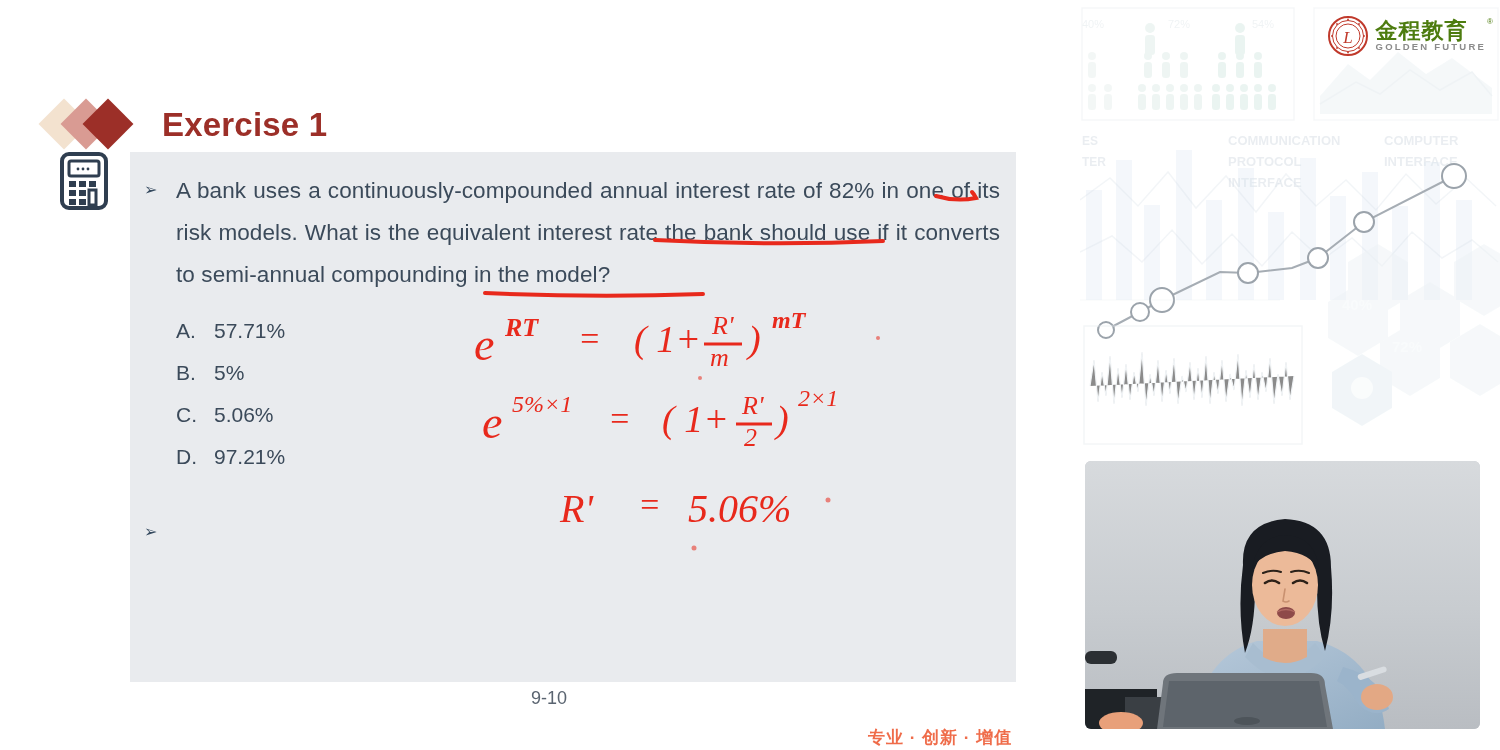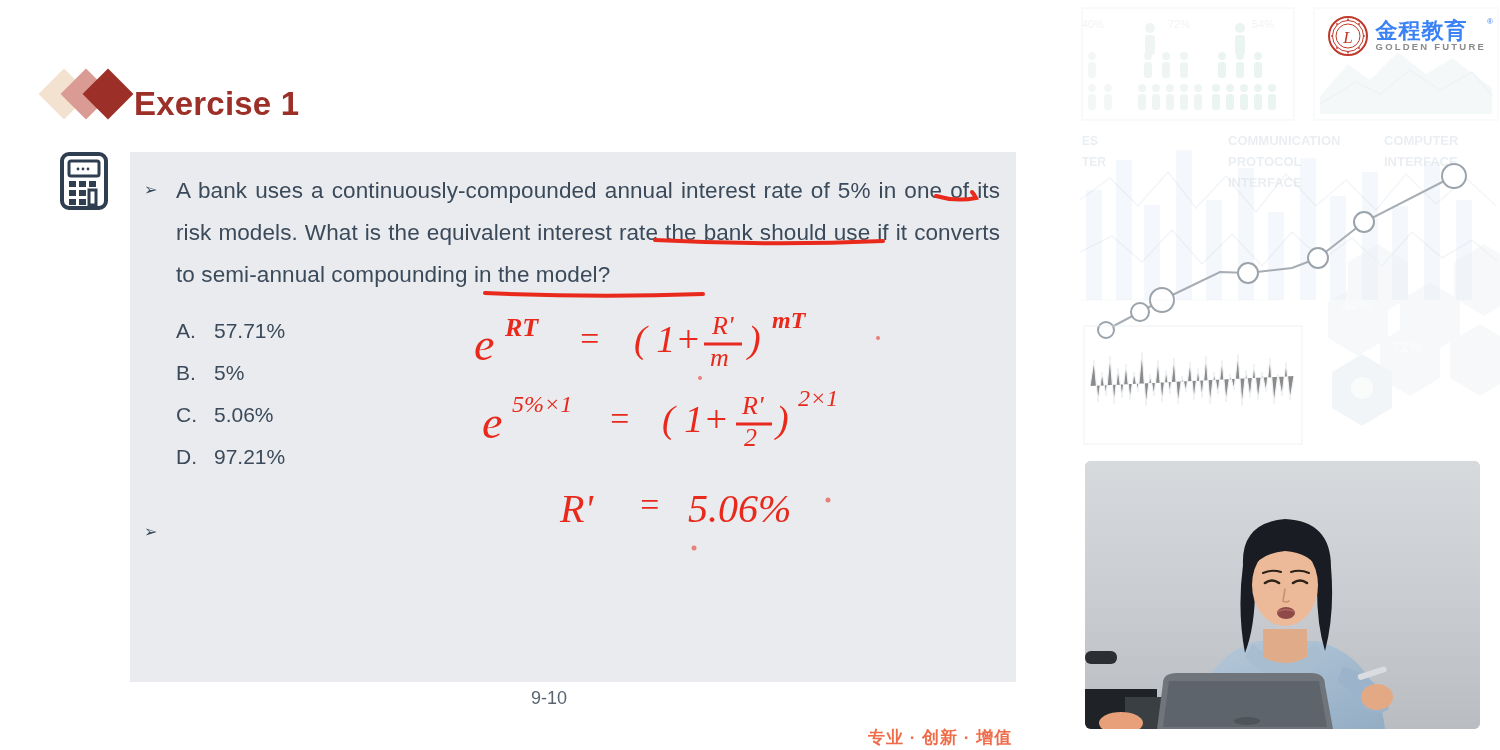--- a/index.html
+++ b/index.html
@@ -13,22 +13,22 @@
 
   
   #slide {
     position: absolute; left: 0; top: 0;
     width: 1080px; height: 750px;
     background: #ffffff;
   }
 
   
   #title-row {
-    position: absolute; left: 46px; top: 68px;
-    display: flex; align-items: flex-end; gap: 0;
+    position: absolute; left: 46px; top: 98px;
+    display: flex; align-items: center; gap: 28px;
   }
   .diamond-cluster { position: relative; width: 88px; height: 52px; }
   .diamond {
     position: absolute; width: 36px; height: 36px;
     transform: rotate(45deg); top: 8px;
   }
   .d1 { left: 0px;  background: #f3e2cf; }
   .d2 { left: 22px; background: #d99b93; }
   .d3 { left: 44px; background: #9c2f28; }
   #exercise-title {
@@ -94,21 +94,21 @@
   #bg-graphics { position: absolute; left: 0; top: 0; width: 420px; height: 460px; }
 
   
   #brand-logo {
     position: absolute; right: 14px; top: 16px;
     display: flex; align-items: center; gap: 8px;
   }
   #logo-seal { width: 40px; height: 40px; flex: 0 0 auto; }
   #logo-text-wrap { display: flex; flex-direction: column; line-height: 1; }
   #logo-cn {
-    font-size: 22px; font-weight: bold; color: #3b82f6;
+    font-size: 22px; font-weight: bold; color: #4d7c0f;
     letter-spacing: 1px; position: relative;
   }
   #logo-reg {
     position: absolute; right: -8px; top: -2px; font-size: 8px; font-weight: normal;
   }
   #logo-en {
     font-size: 9.5px; font-weight: bold; color: #8a8a8a;
     letter-spacing: 2.2px; margin-top: 0;
   }
 
@@ -152,21 +152,21 @@
         <rect x="9" y="47" width="7" height="6" fill="#2f3e50"></rect>
         <rect x="19" y="47" width="7" height="6" fill="#2f3e50"></rect>
         <rect x="29" y="38" width="7" height="15" fill="none" stroke="#2f3e50" stroke-width="3"></rect>
       </svg>
     </div>
 
     <div id="content-panel">
 
       <div class="bullet-row">
         <div class="arrow-bullet">➢</div>
-        <div id="question-text">A bank uses a continuously-compounded annual interest rate of 5% in one of its risk models. What is the equivalent interest rate the bank should use if it converts to semi-annual compounding in the model?</div>
+        <div id="question-text">A bank uses a continuously-compounded annual interest rate of 82% in one of its risk models. What is the equivalent interest rate the bank should use if it converts to semi-annual compounding in the model?</div>
       </div>
 
       <div id="options">
         <div class="option-row">
           <span class="opt-letter">A.</span>
           <span>57.71%</span>
         </div>
         <div class="option-row">
           <span class="opt-letter">B.</span>
           <span>5%</span>

